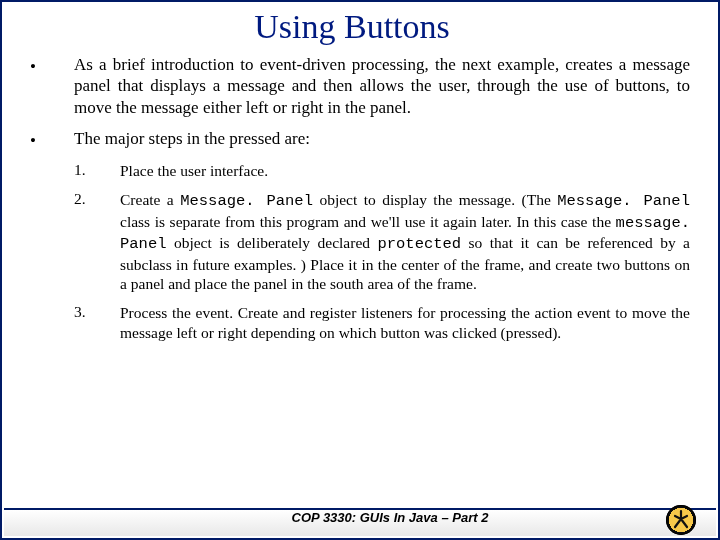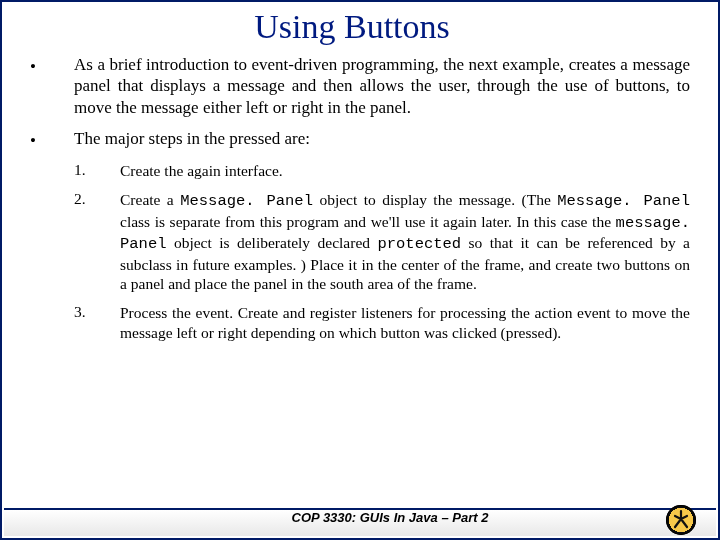--- a/index.html
+++ b/index.html
@@ -85,32 +85,32 @@
 <body>
 
 <div class="slide">
 
   <h1 class="title">Using Buttons</h1>
 
   <div class="body">
     <ul class="top-list">
       <li>
         <span class="dot">•</span>
-        <span class="txt">As a brief introduction to event-driven programming, the next example, creates a message panel that displays a message and then allows the user, through the use of buttons, to move the message either left or right in the panel.</span>
+        <span class="txt">As a brief introduction to event-driven processing, the next example, creates a message panel that displays a message and then allows the user, through the use of buttons, to move the message either left or right in the panel.</span>
       </li>
       <li>
         <span class="dot">•</span>
         <span class="txt">The major steps in the pressed are:</span>
       </li>
     </ul>
 
     <ol class="steps">
       <li>
         <span class="num">1.</span>
-        <span class="desc">Create the again interface.</span>
+        <span class="desc">Place the user interface.</span>
       </li>
       <li>
         <span class="num">2.</span>
         <span class="desc">
           <span>Create  a  </span><span class="mono">Message. Panel</span><span>  object  to  display  the  message.    (The </span><span class="mono">Message. Panel</span><span> class is separate from this program and we'll use it again later.  In this case the </span><span class="mono">message. Panel</span><span>  object is deliberately declared </span><span class="mono">protected</span><span> so that it can be referenced by a subclass in future examples. ) Place it in the center of the frame, and create two buttons on a panel and place the panel in the south area of the frame.</span>
         </span>
       </li>
       <li>
         <span class="num">3.</span>
         <span class="desc">Process the event.   Create and register listeners for processing the action event to move the message left or right depending on which button was clicked (pressed).</span>

